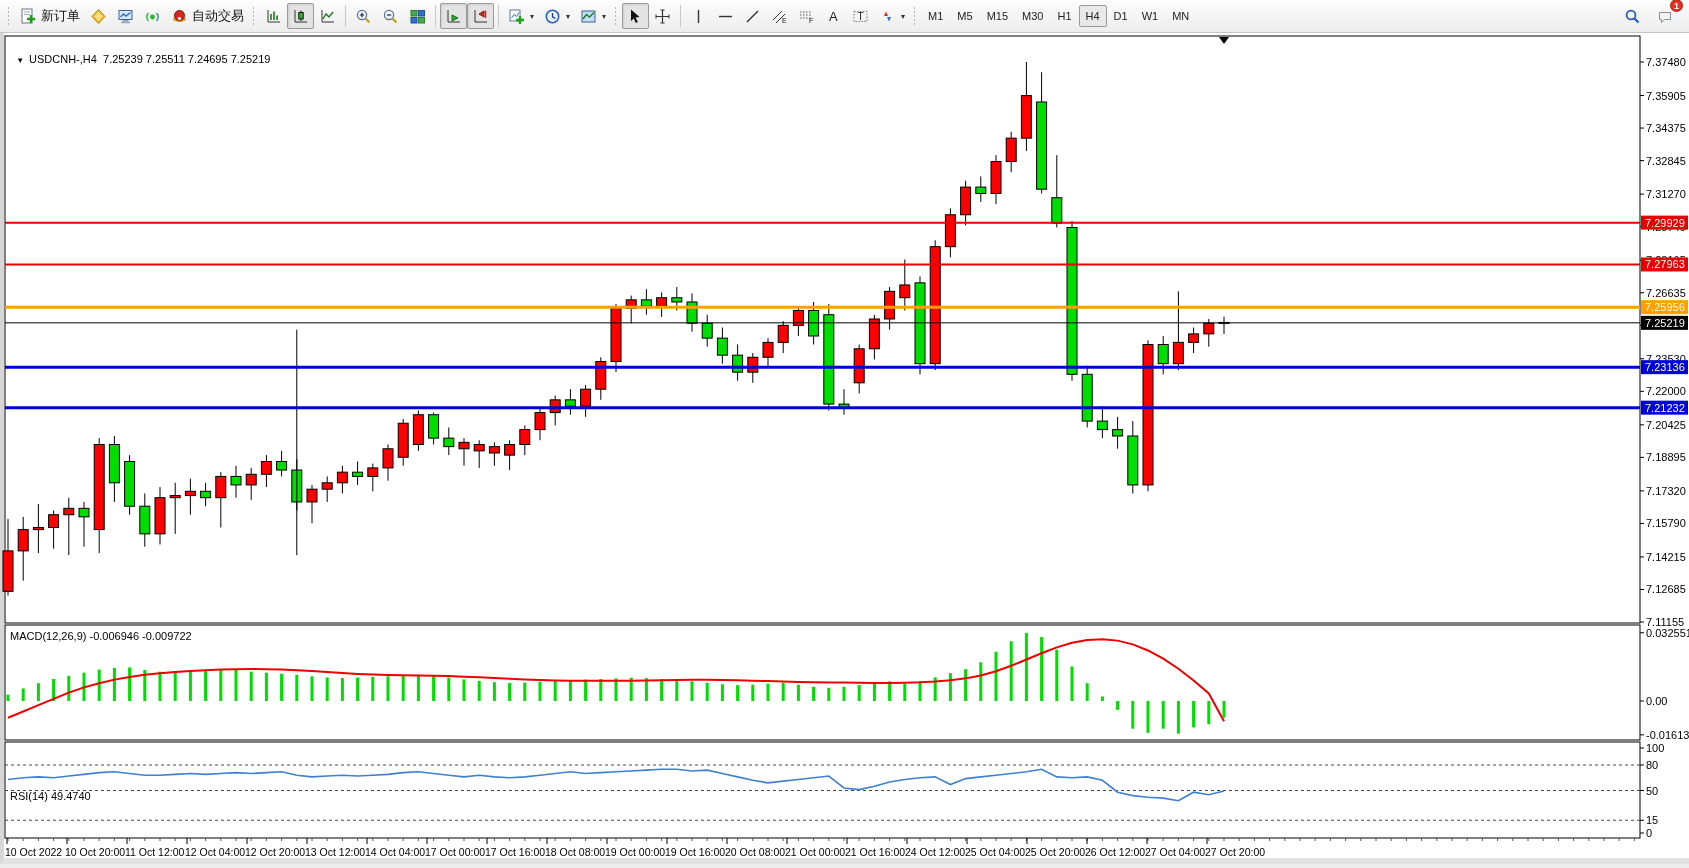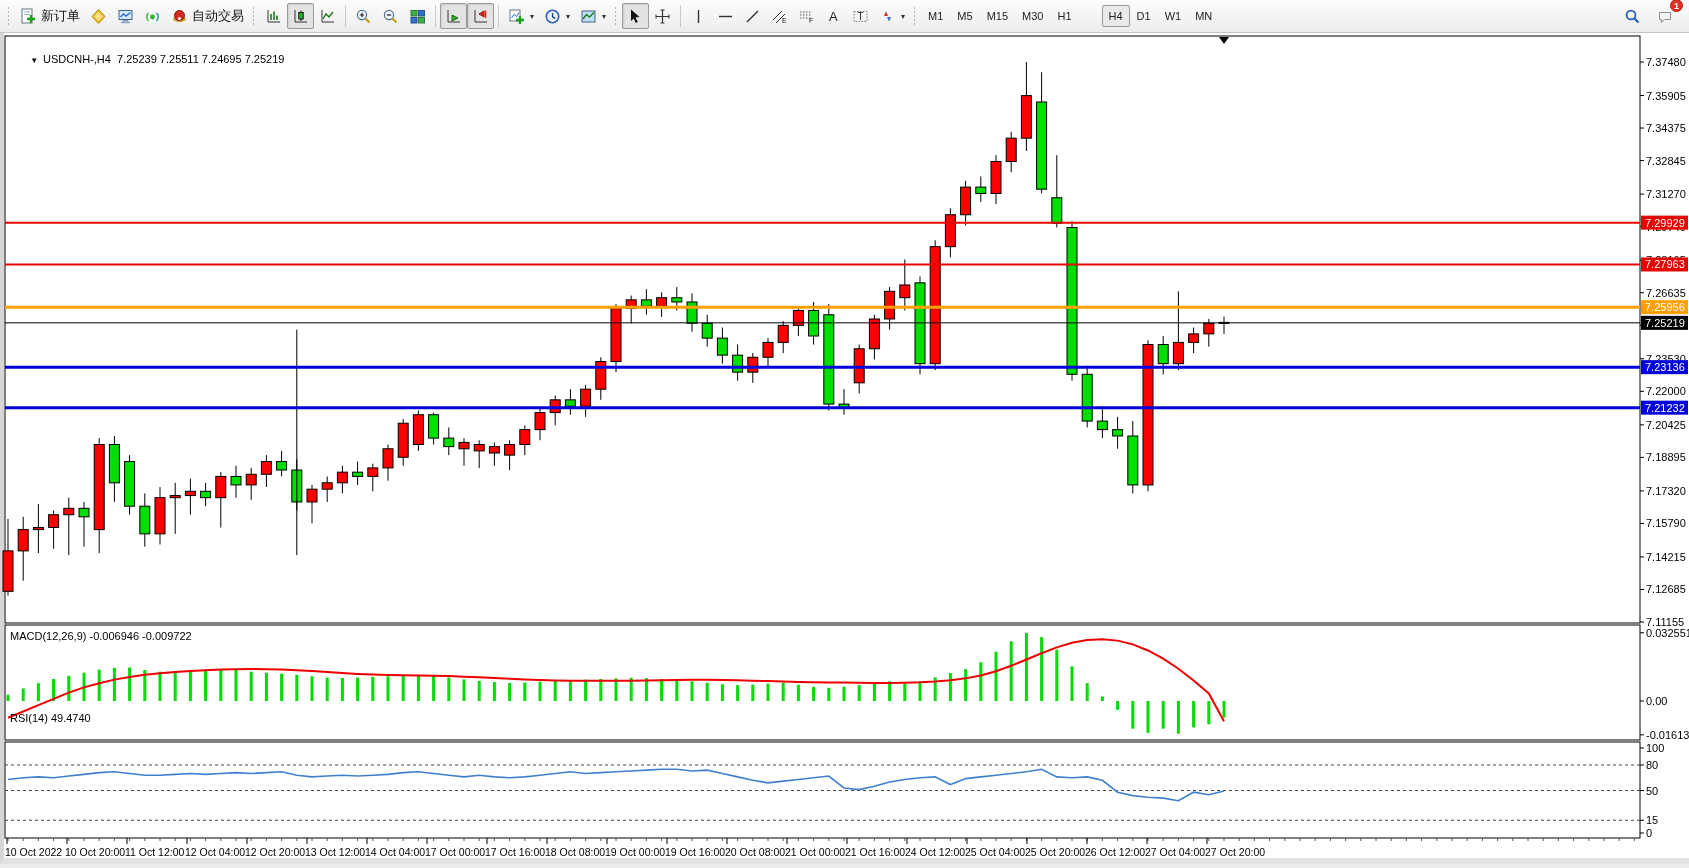--- a/index.html
+++ b/index.html
@@ -12,36 +12,36 @@
   .grip { width:5px; height:20px; margin:0 3px;
     background-image:radial-gradient(#b5b5b5 35%, transparent 40%);
     background-size:3px 4px; background-repeat:repeat-y; }
   .sep { width:1px; height:22px; background:#c9c9c9; margin:0 4px; }
   .tbtn { height:26px; min-width:26px; display:flex; align-items:center; justify-content:center;
     gap:4px; padding:0 4px; border:1px solid transparent; border-radius:2px; cursor:default; }
   .tbtn.active { border-color:#9b9b9b; background:#e3e3e3; box-shadow:inset 1px 1px 2px #cfcfcf; }
   .tbtn .lbl { font-size:13px; color:#111; white-space:nowrap; }
   .tf { height:22px; padding:0 6px; font-size:11px; color:#222; display:flex; align-items:center;
     border:1px solid transparent; border-radius:2px; }
-  .tf.active { border-color:#9b9b9b; background:#e9e9e9;margin-left:23px; }
+  .tf.active { border-color:#9b9b9b; background:#e9e9e9; }
   .caret { font-size:8px; color:#333; margin-left:1px; }
   .ticon { width:17px; height:17px; display:block; }
   #right-tools { margin-left:auto; display:flex; align-items:center; gap:6px; padding-right:6px; }
   .badge { position:absolute; right:-5px; top:-5px; width:13px; height:13px; background:#e33022;
     border-radius:50%; color:#fff; font-size:9px; font-weight:bold; display:flex;
     align-items:center; justify-content:center; border:1px solid #b32015; }
   
   #chart-window { position:absolute; left:0; top:33px; width:1689px; height:831px;
     background:#fff; border-left:4px solid #d6d6d6; border-bottom:6px solid #e2e2e2; }
   #chart-svg { position:absolute; left:0; top:33px; }
   .panel-label { position:absolute; font-size:11px; color:#000; white-space:pre; z-index:5; }
-  #symbol-label { left:24px; top:41px; }
+  #symbol-label { left:10px; top:41px; }
   #symbol-label .tri { font-size:8px; margin-right:5px; }
   #macd-label { left:10px; top:630px; }
-  #rsi-label  { left:10px; top:712px; }
+  #rsi-label  { left:10px; top:790px; }
 </style>
 </head>
 <body>
 
 <div id="toolbar">
   <div class="grip"></div>
 
   <div class="tbtn">
     <svg class="ticon" viewBox="0 0 17 17">
       <rect x="2" y="1" width="10" height="14" fill="#fff" stroke="#667788"></rect>

